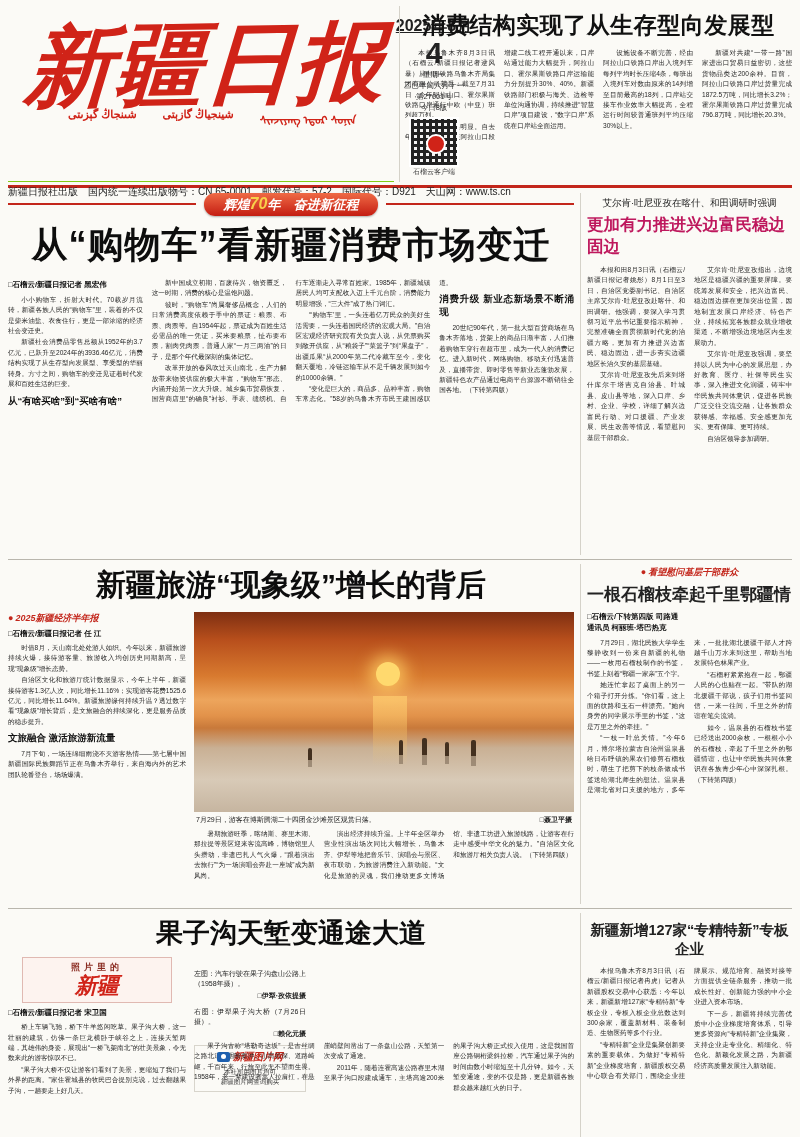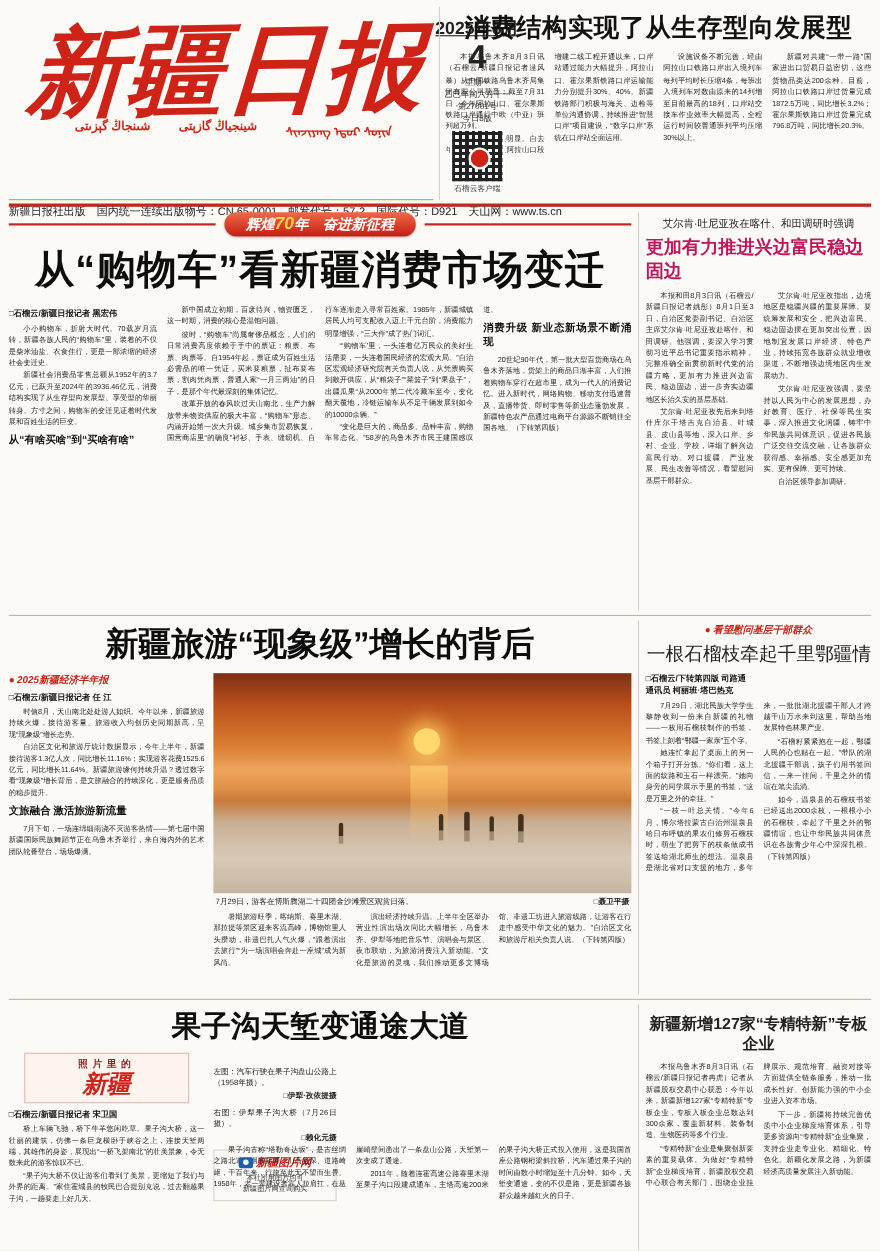--- a/index.html
+++ b/index.html
@@ -89,21 +89,21 @@
   .fig { position:absolute; background:#43301f; border-radius:2px 2px 0 0; }
   .fig::after { content:""; position:absolute; top:100%; left:0; width:100%; height:60%;
                 background:rgba(67,48,31,.35); }
   .caption-row { display:flex; justify-content:space-between; font-size:7px; color:#222;
                  padding:3px 2px 2px; }
   .caption-row .credit { font-weight:bold; }
   .photo-wrap .cols-3 { height:82px; margin-top:2px; }
 
   
   .pome-story { flex:1; padding-top:2px; }
-  .pome-story h2 { text-align:right; font-size:17px; font-weight:400; margin:4px 0 5px; }
+  .pome-story h2 { text-align:left; font-size:17px; font-weight:700; margin:4px 0 5px; }
   .pome-story .byline { text-align:left; line-height:1.5; }
   .pome-story .cols { height:252px; }
 
   
   .row3 { display:flex; height:226px; }
   .bot-left { width:566px; }
   .bot-left h1 { font-size:27px; font-weight:900; text-align:center; color:#0d0d0d; margin:2px 0 6px; }
   .bot-body { display:flex; }
   .col-first { width:178px; flex-shrink:0; }
   .pz-logo { border:1px solid #e0b9b2; background:#fdf3ef; width:150px; padding:3px 6px 4px;

